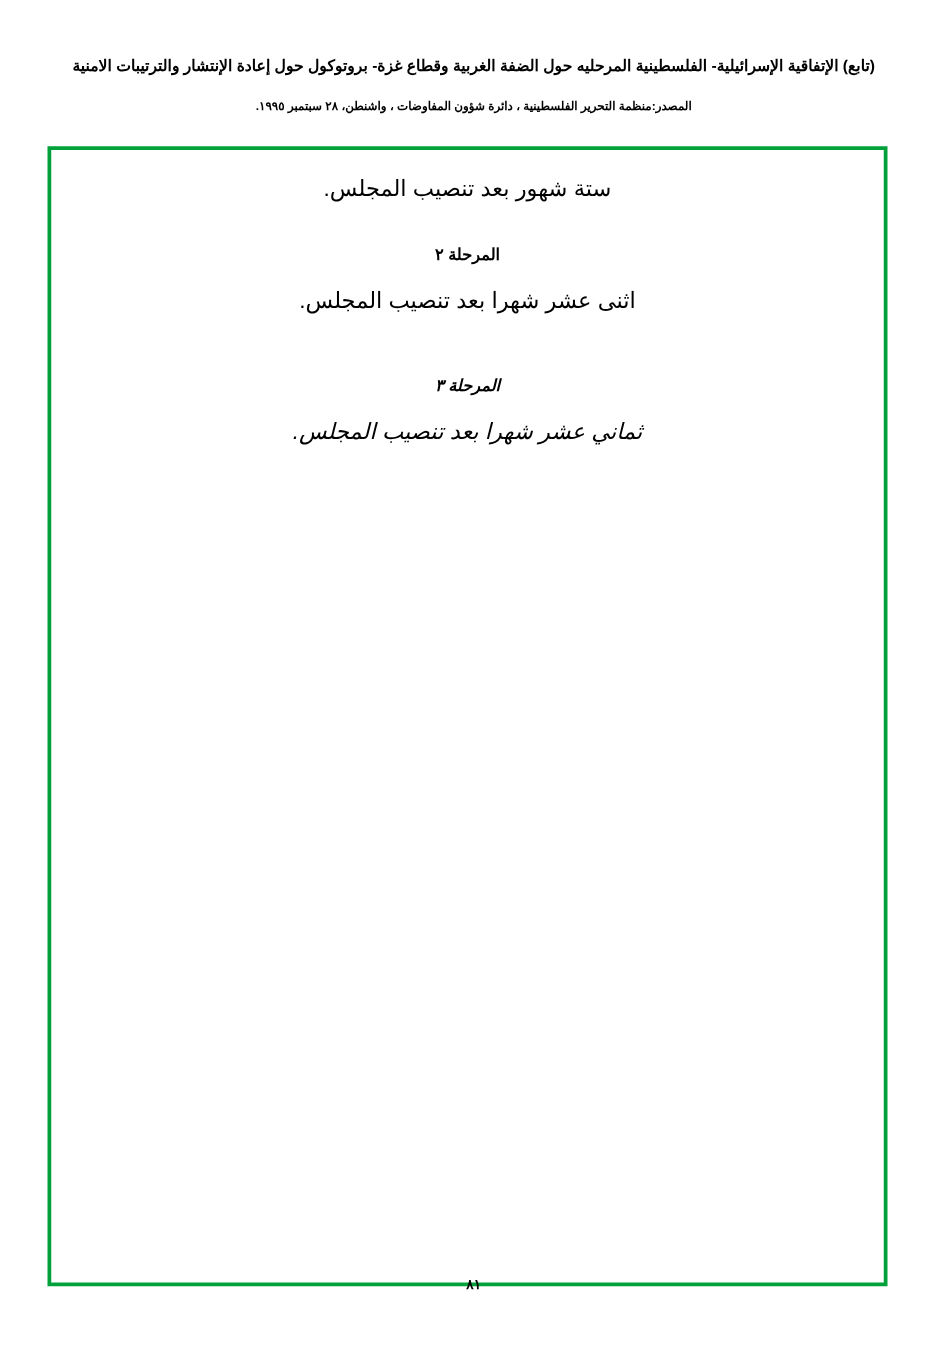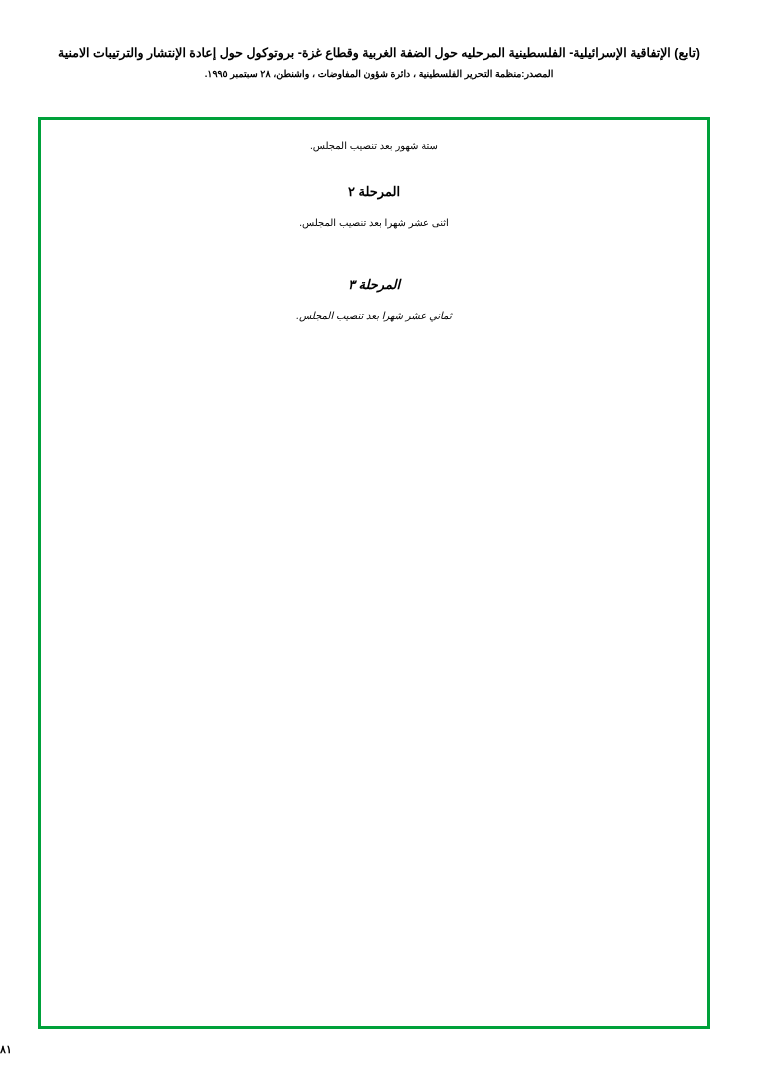--- a/index.html
+++ b/index.html
@@ -30,21 +30,21 @@
     direction: rtl;
   }
   .header-title {
     font-size: 12.5px;
     font-weight: bold;
     letter-spacing: 0px;
     line-height: 1.5;
     padding: 0 28px;
   }
   .header-source {
-    margin-top: 4px;
+    margin-top: 16px;
     font-size: 9.5px;
     font-weight: bold;
     line-height: 1.4;
   }
   .frame {
     position: absolute;
     top: 117px;
     left: 38px;
     width: 672px;
     height: 912px;
@@ -69,34 +69,34 @@
     text-decoration: underline;
     text-align: center;
     margin: 0 0 14px 0;
     padding-right: 0;
     line-height: 1.4;
   }
   .block-heading-inner {
     display: inline-block;
   }
   .block-body {
-    font-size: 10px;
+    font-size: 18px;
     text-align: center;
     line-height: 1.5;
     margin: 0;
   }
   .block:first-child .block-heading {
     margin-bottom: 16px;
   }
   .page-number {
     position: absolute;
-    top: 1043px;
+    top: 1021px;
     left: 0;
     right: 0;
-    text-align: left;
+    text-align: center;
     font-size: 11px;
     font-weight: bold;
   }
   .spec-1 { margin-top: 0; }
   .spec-2 { }
   .spec-3 { margin-top: 46px; font-style: italic; }
 </style>
 </head>
 <body>
 

